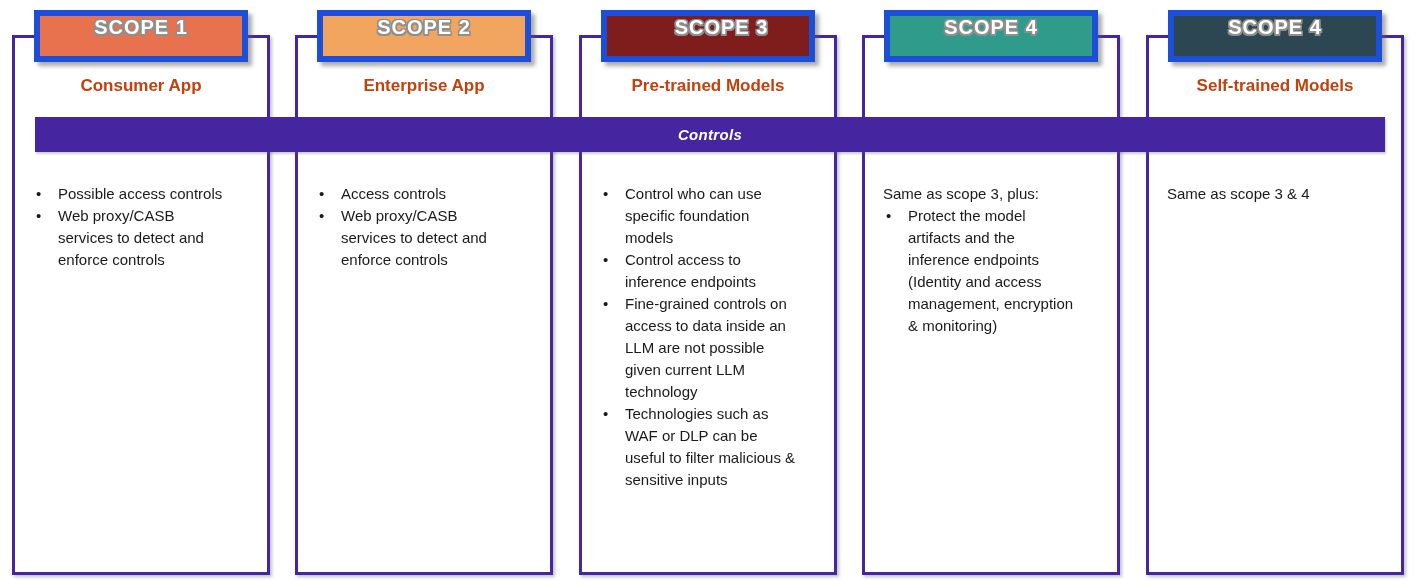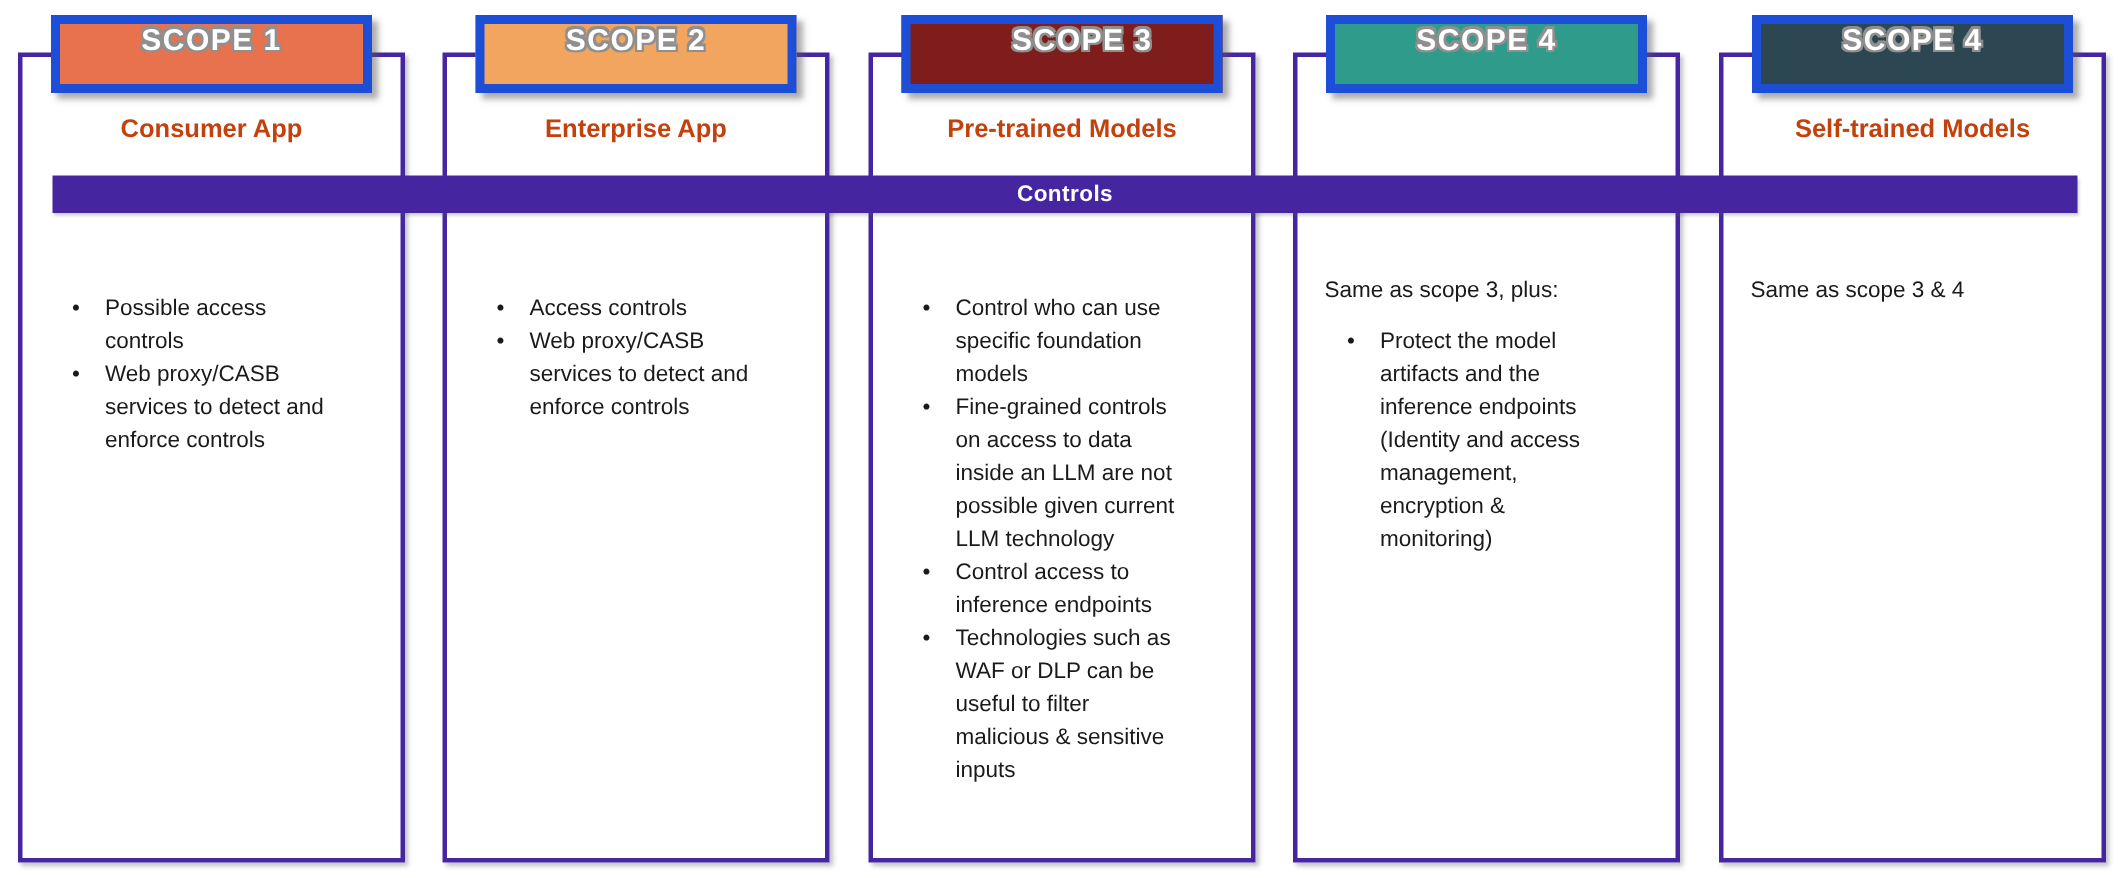--- a/index.html
+++ b/index.html
@@ -66,47 +66,48 @@
     text-align: center;
     font-size: 17px;
     font-weight: bold;
     color: #c2410c;
   }
   .controls-bar {
     position: absolute;
     left: 35px;
     top: 117px;
     width: 1350px;
-    height: 25px;
+    height: 35px;
     display: flex;
     align-items: center;
     justify-content: center;
     z-index: 2;
     box-shadow: 1px 2px 2px rgba(90,90,90,0.3);
+    font-style: italic;
   }
   .controls-bar span {
     color: #ffffff;
     font-size: 15px;
     font-weight: bold;
     letter-spacing: 0.3px;
   }
   .col-content {
     position: absolute;
     top: 145px;
     left: 0;
     right: 0;
     padding: 0 38px 0 18px;
     font-size: 15px;
     line-height: 22px;
     color: #1a1a1a;
   }
   .intro { margin: 0; }
   .intro:empty { display: none; }
   ul.bullets {
-    margin: 12px;
+    margin: 0;
     padding: 0;
     list-style: none;
   }
   ul.bullets li {
     position: relative;
     padding-left: 25px;
   }
   ul.bullets li:empty { display: none; }
   ul.bullets li::before {
     content: "\2022";
@@ -150,22 +151,22 @@
 
   <div class="column col-3">
     <div class="badge" style="background: #7f1d1d; padding-left: 27px;">
       <span>SCOPE 3</span>
     </div>
     <div class="col-title">Pre-trained Models</div>
     <div class="col-content">
 
       <ul class="bullets">
         <li>Control who can use specific foundation models</li>
+        <li>Control access to inference endpoints</li>
         <li>Fine-grained controls on access to data inside an LLM are not possible given current LLM technology</li>
-        <li>Control access to inference endpoints</li>
         <li>Technologies such as WAF or DLP can be useful to filter malicious &amp; sensitive inputs</li>
       </ul>
     </div>
   </div>
 
   <div class="column col-4">
     <div class="badge" style="background: rgb(47, 156, 139);">
       <span>SCOPE 4</span>
     </div>
     <div class="col-content">

